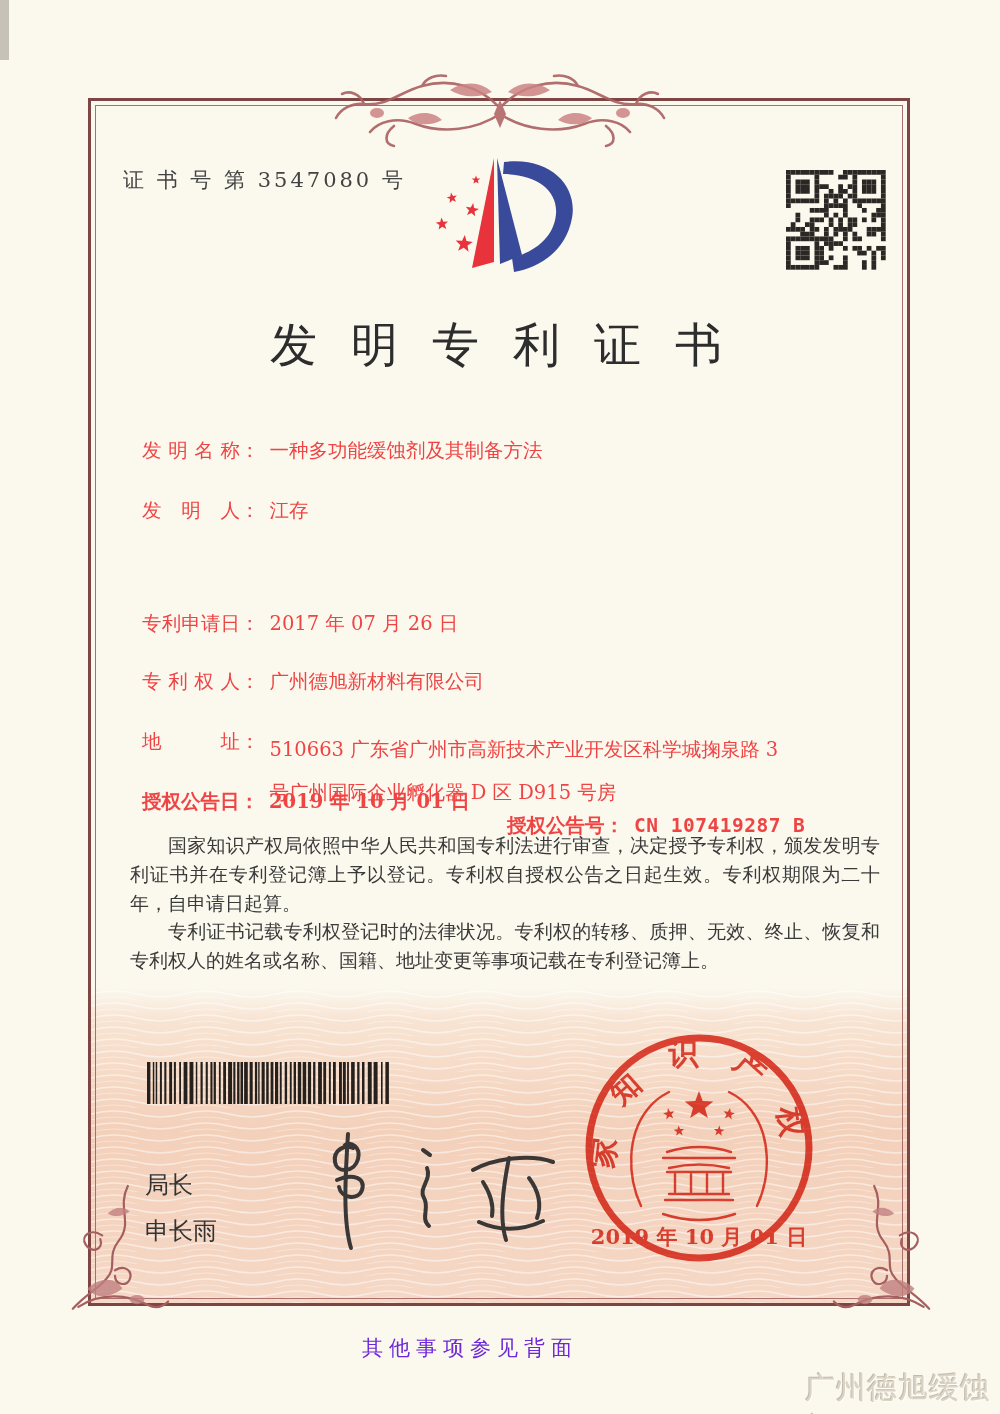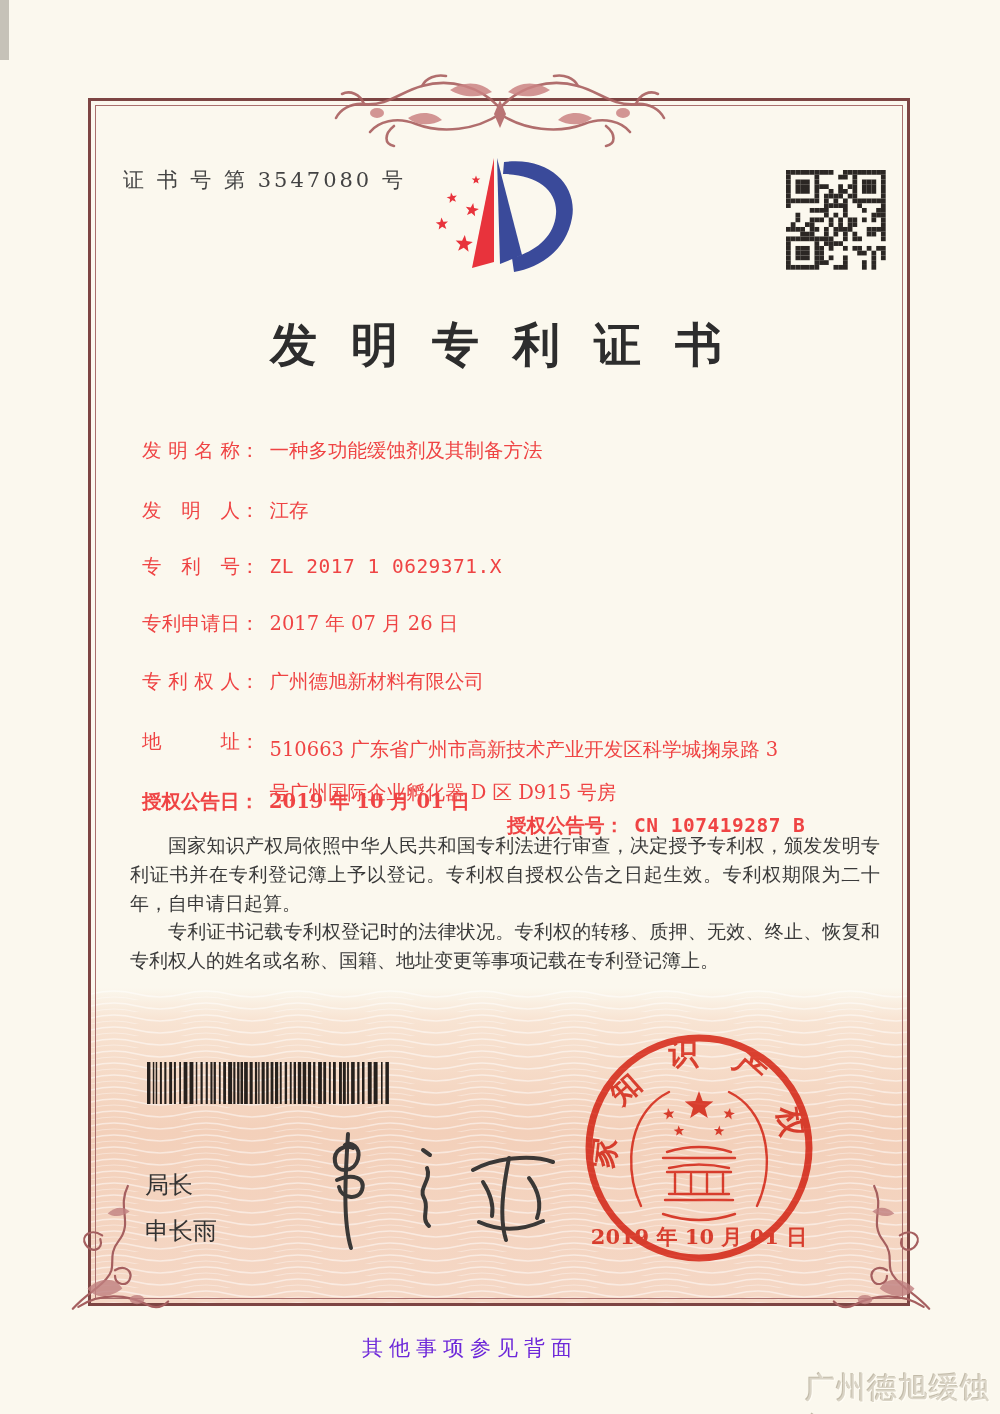--- a/index.html
+++ b/index.html
@@ -10,21 +10,21 @@
   .border-outer{position:absolute;left:88px;top:98px;width:822px;height:1208px;
                 border:3px solid #7d4543;box-sizing:border-box;z-index:3;}
   .border-inner{position:absolute;left:95px;top:105px;width:808px;height:1194px;
                 border:1.5px solid #a96f6d;box-sizing:border-box;z-index:3;}
   .pink-zone{position:absolute;left:91px;top:988px;width:816px;height:318px;z-index:1;}
   .orn{position:absolute;z-index:4;}
   .content{position:absolute;z-index:5;left:0;top:0;width:1000px;height:1414px;}
   .cert-line{position:absolute;left:123px;top:166px;font-size:21px;letter-spacing:3px;color:#434343;}
   .logo{position:absolute;left:420px;top:152px;}
   .qr{position:absolute;left:786px;top:170px;}
-  .title{position:absolute;left:0;right:8px;top:314px;text-align:center;font-size:47px;font-weight:700;
+  .title{position:absolute;left:0;right:8px;top:314px;text-align:center;font-size:47px;font-weight:400;
          letter-spacing:34px;text-indent:34px;color:#2d2d2d;}
   .frow{position:absolute;left:142px;font-size:19.5px;color:#ef4444;white-space:nowrap;}
   .flabel{display:inline-block;width:98px;text-align:justify;text-align-last:justify;vertical-align:top;}
   .fval{margin-left:10px;}
   .fval.wrap{display:inline-block;white-space:normal;width:520px;vertical-align:top;line-height:43px;}
   .mono{font-family:"DejaVu Sans Mono","Liberation Mono",monospace;letter-spacing:.5px;}
   .grant2{position:absolute;left:365px;top:0;margin-top:24px;}
   .body-text{position:absolute;left:130px;top:831px;width:750px;font-size:19px;line-height:28.8px;
              text-align:justify;color:#3a3a3a;}
   .body-text p{margin:0;text-indent:2em;}
@@ -357,23 +357,20 @@
     </svg>
 
     <div class="title">发明专利证书</div>
 
     <div class="frow" style="top:437px;">
       <span class="flabel">发明名称</span><span>：</span><span class="fval">一种多功能缓蚀剂及其制备方法</span>
     </div>
     <div class="frow" style="top:497px;">
       <span class="flabel">发明人</span><span>：</span><span class="fval">江存</span>
     </div>
-    <div class="frow" style="top:553px;">
-      <span class="flabel">专利号</span><span>：</span><span class="fval mono">ZL 2017 1 0629371.X</span>
-    </div>
     <div class="frow" style="top:610px;">
       <span class="flabel">专利申请日</span><span>：</span><span class="fval">2017 年 07 月 26 日</span>
     </div>
     <div class="frow" style="top:668px;">
       <span class="flabel">专利权人</span><span>：</span><span class="fval">广州德旭新材料有限公司</span>
     </div>
     <div class="frow" style="top:728px;">
       <span class="flabel">地址</span><span>：</span><span class="fval wrap">510663 广东省广州市高新技术产业开发区科学城掬泉路 3 号广州国际企业孵化器 D 区 D915 号房</span>
     </div>
     <div class="frow" style="top:788px;font-weight:bold;">

